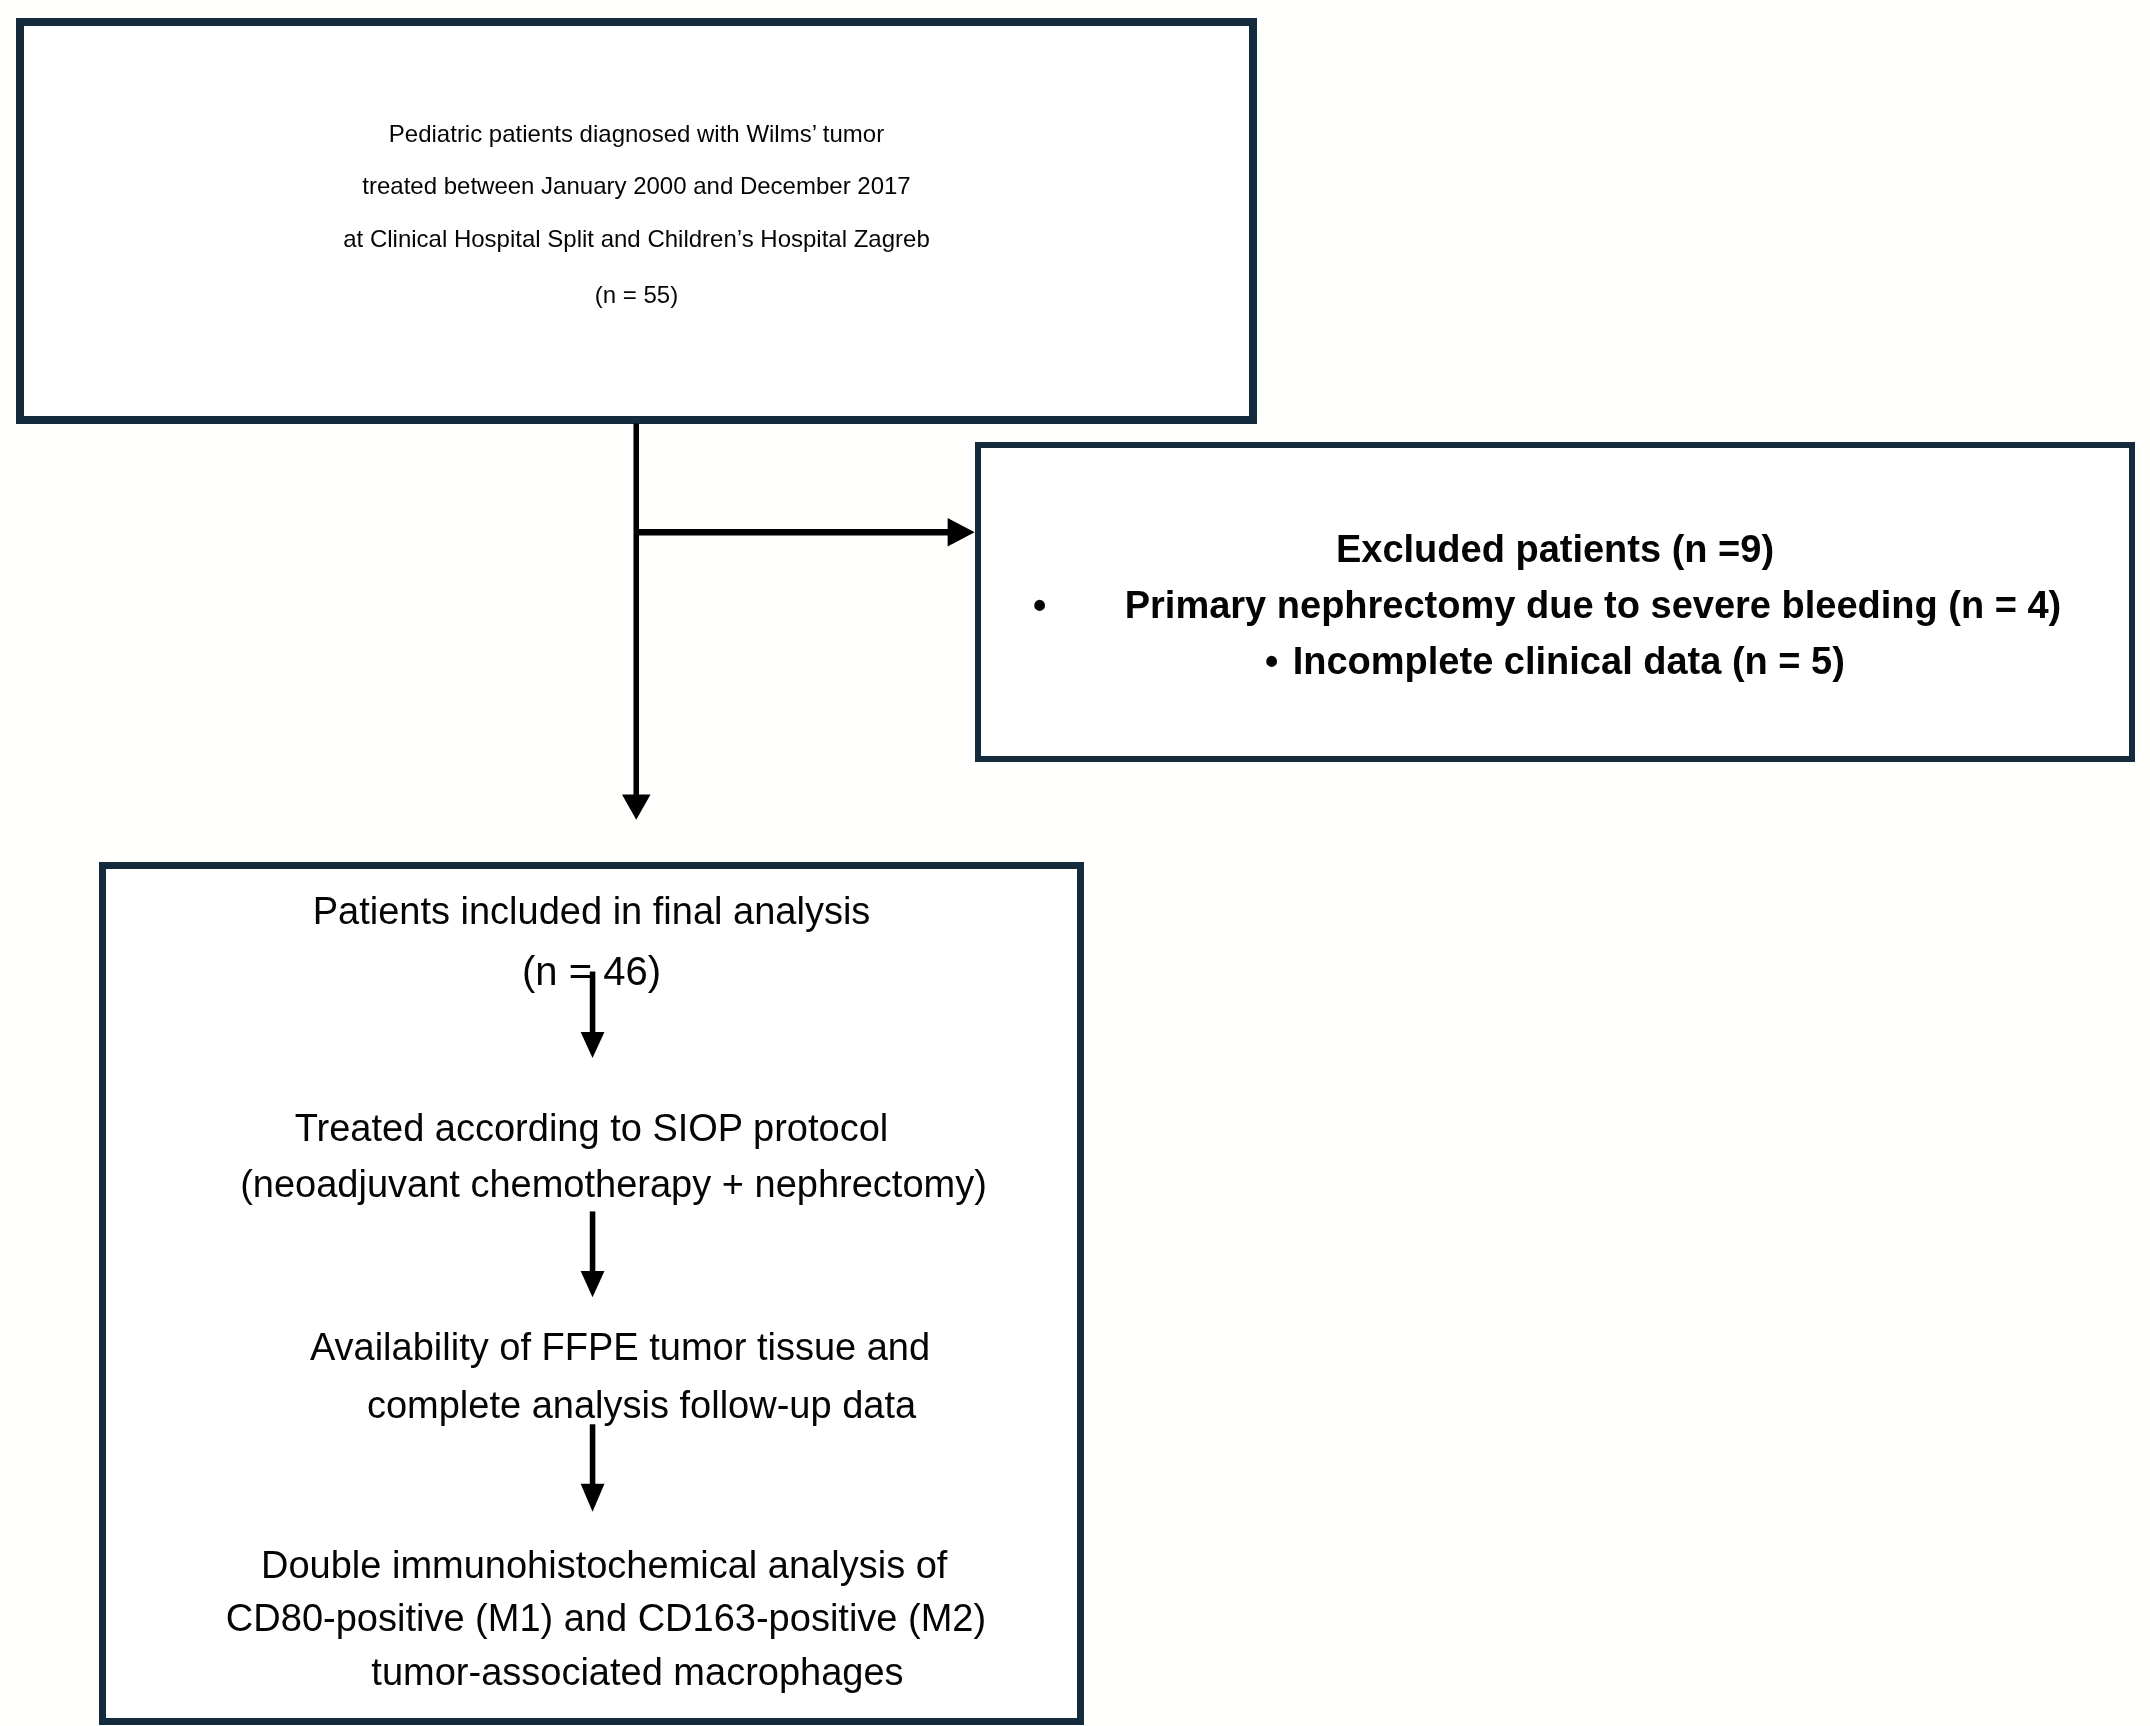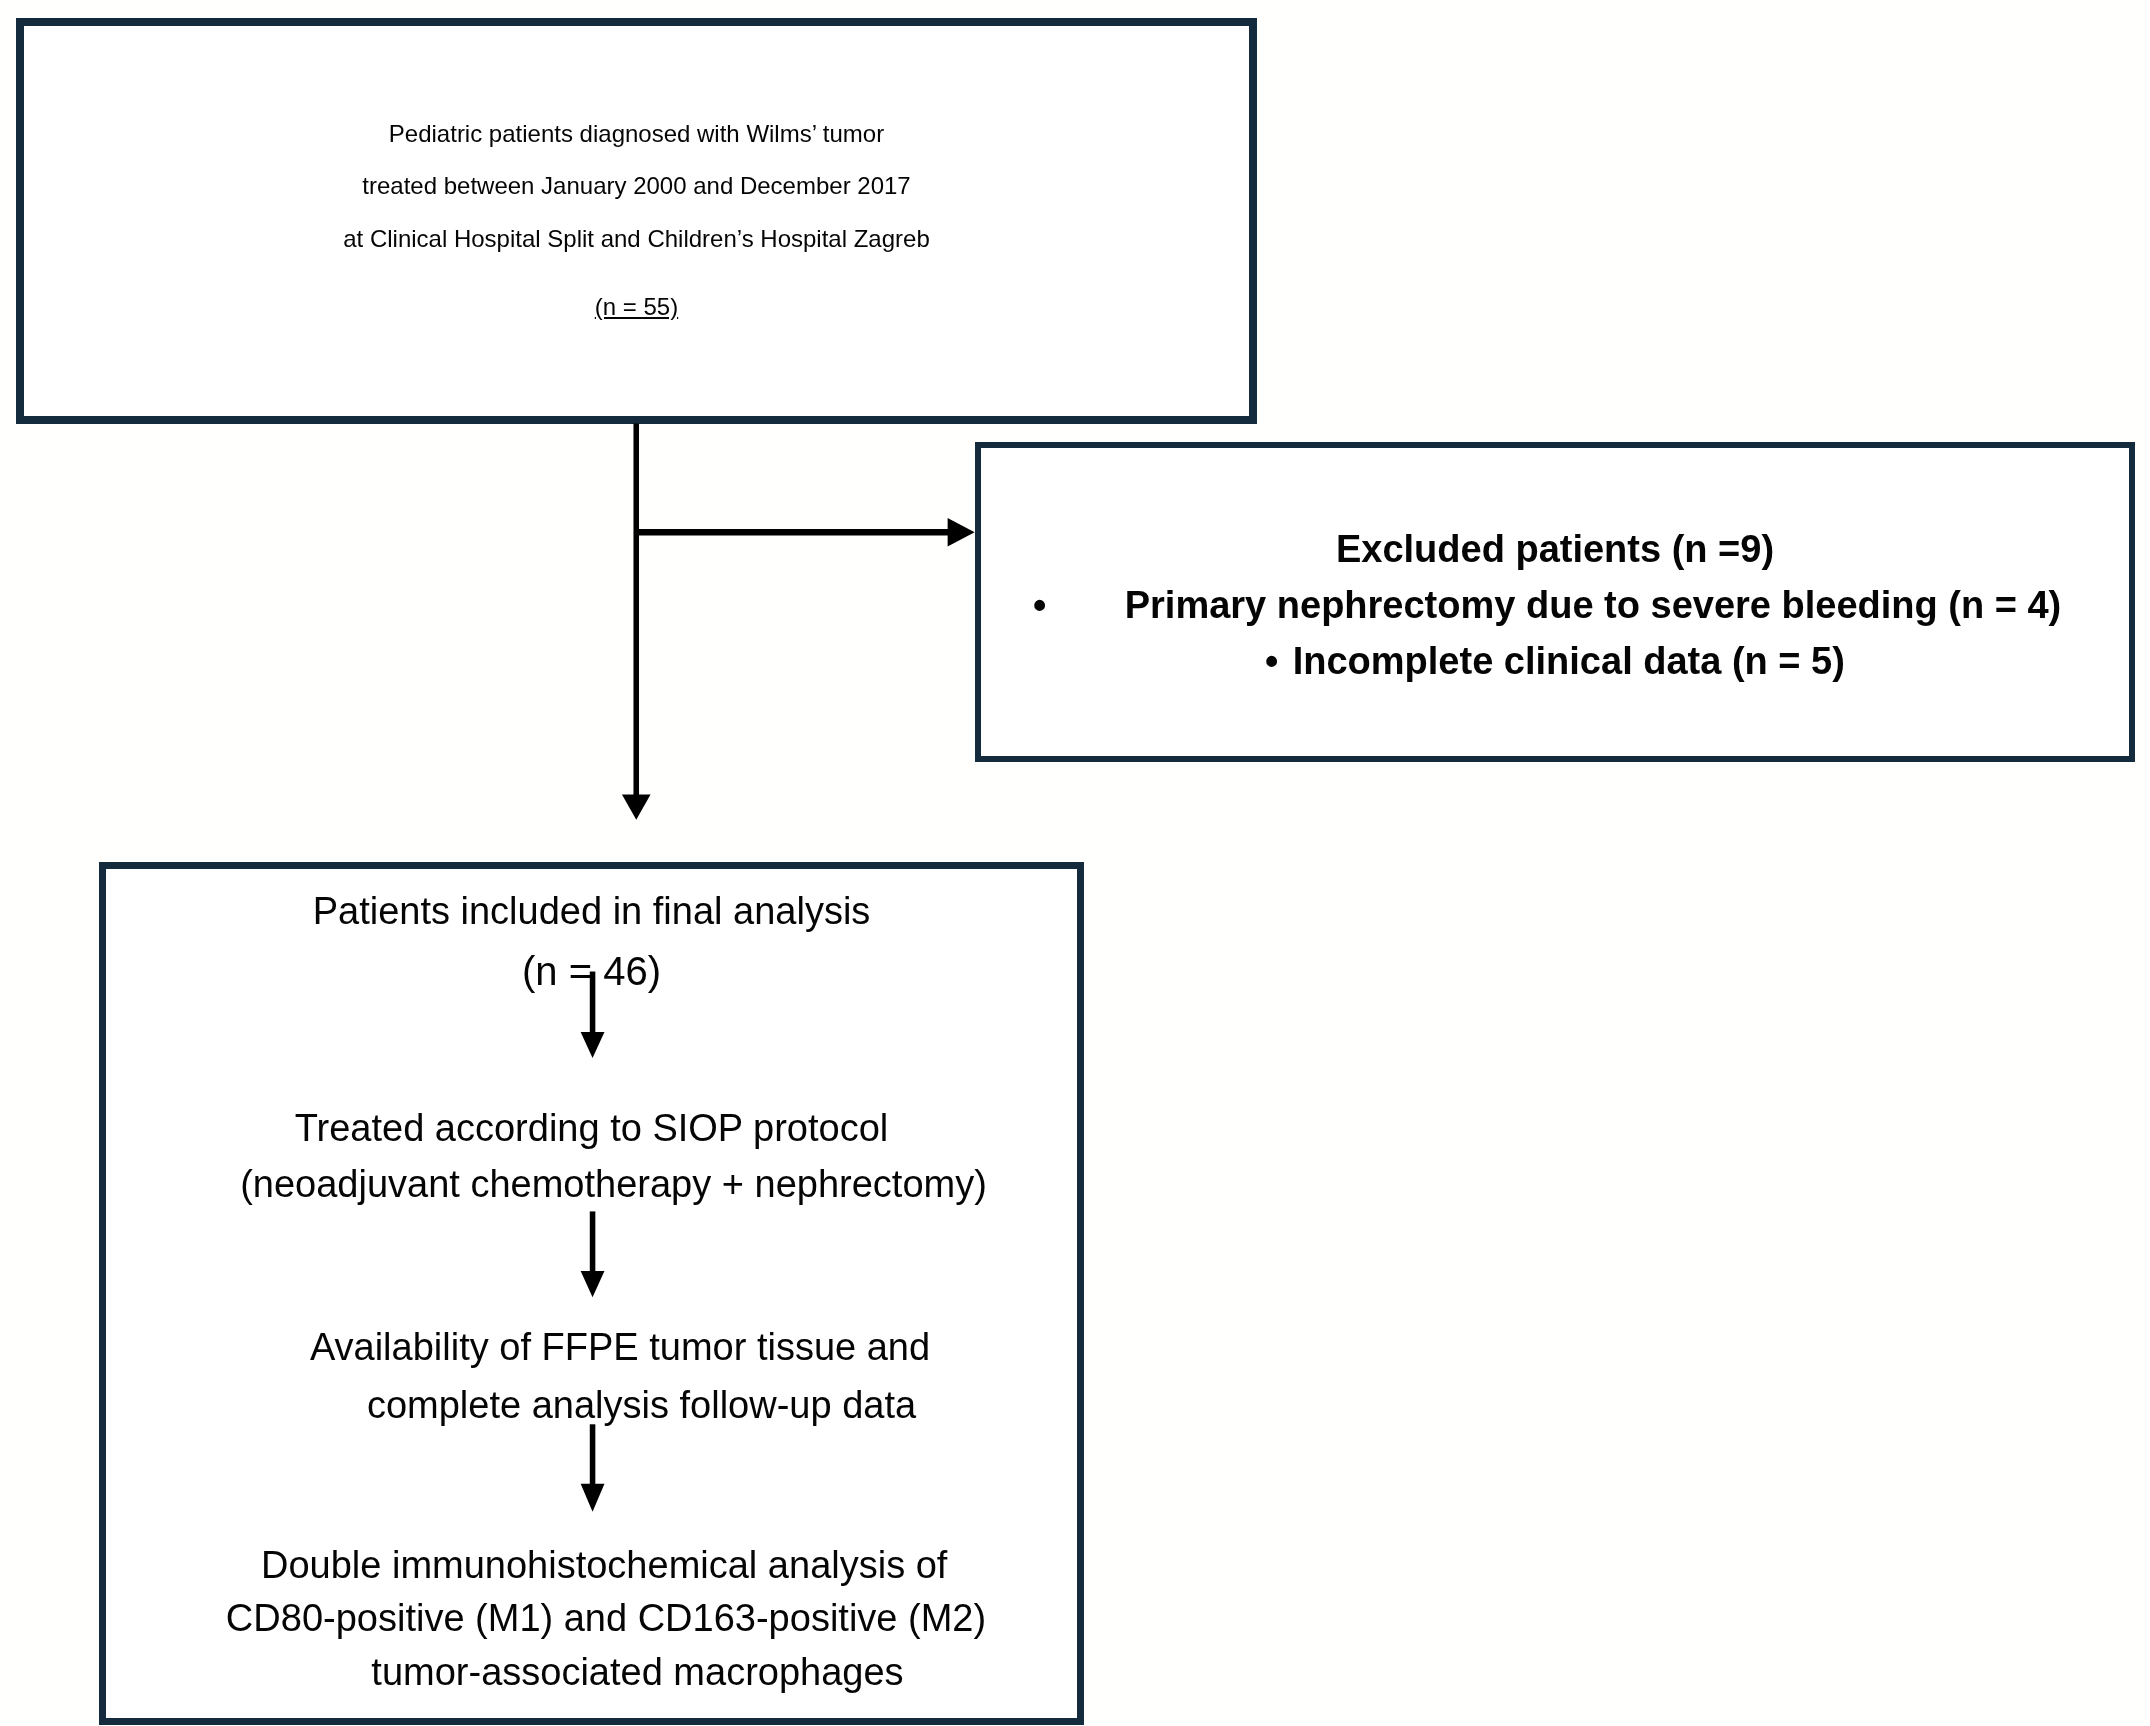--- a/index.html
+++ b/index.html
@@ -64,21 +64,21 @@
 </style>
 </head>
 <body>
 
 <div class="canvas">
 
   <div class="box box-top">
     <div class="tline" style="top:86px;">Pediatric patients diagnosed with Wilms’ tumor</div>
     <div class="tline" style="top:138px;">treated between January 2000 and December 2017</div>
     <div class="tline" style="top:191px;">at Clinical Hospital Split and Children’s Hospital Zagreb</div>
-    <div class="tline top-count" style="top:252px;text-decoration:underline;">(n = 55)</div>
+    <div class="tline top-count" style="top:240px;">(n = 55)</div>
   </div>
 
   <div class="box box-excluded">
     <div class="tline" style="top:79px;">Excluded patients (n =9)</div>
     <div class="bullet-row" style="top:135px;">
       <span class="bullet-abs">•</span>
       <div class="tline" style="position:relative; padding-left:76px;">Primary nephrectomy due to severe bleeding (n = 4)</div>
     </div>
     <div class="tline" style="top:191px; ">
       <span class="bullet-inline">•</span><span>Incomplete clinical data (n = 5)</span>

